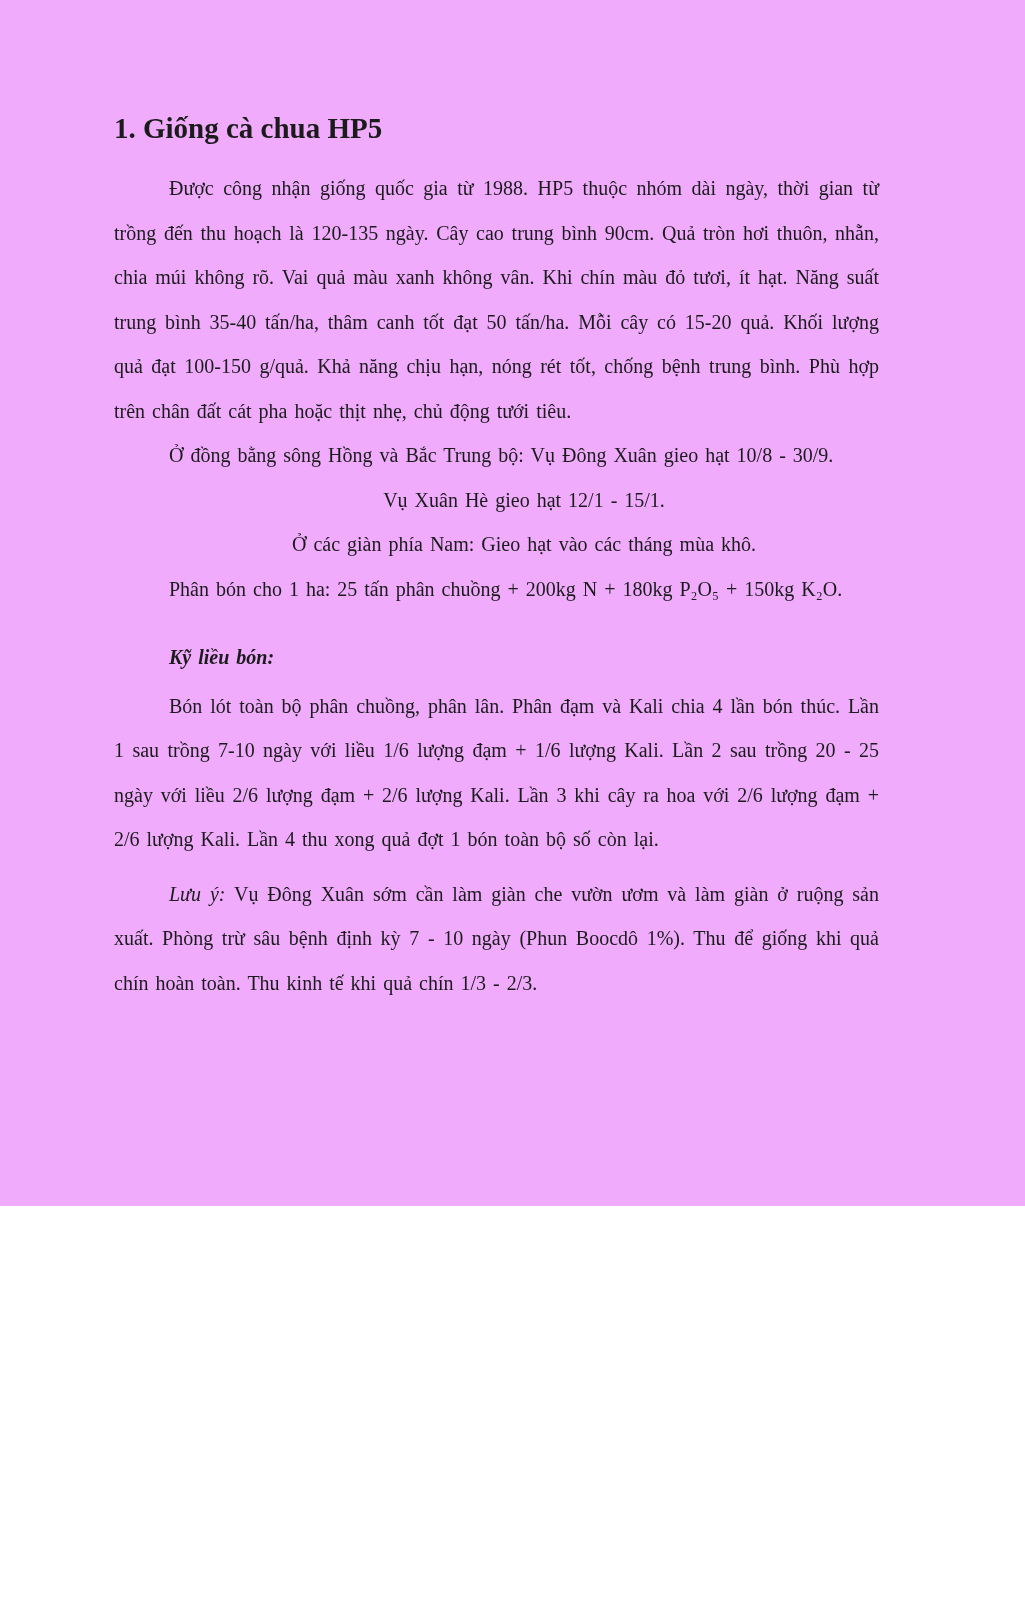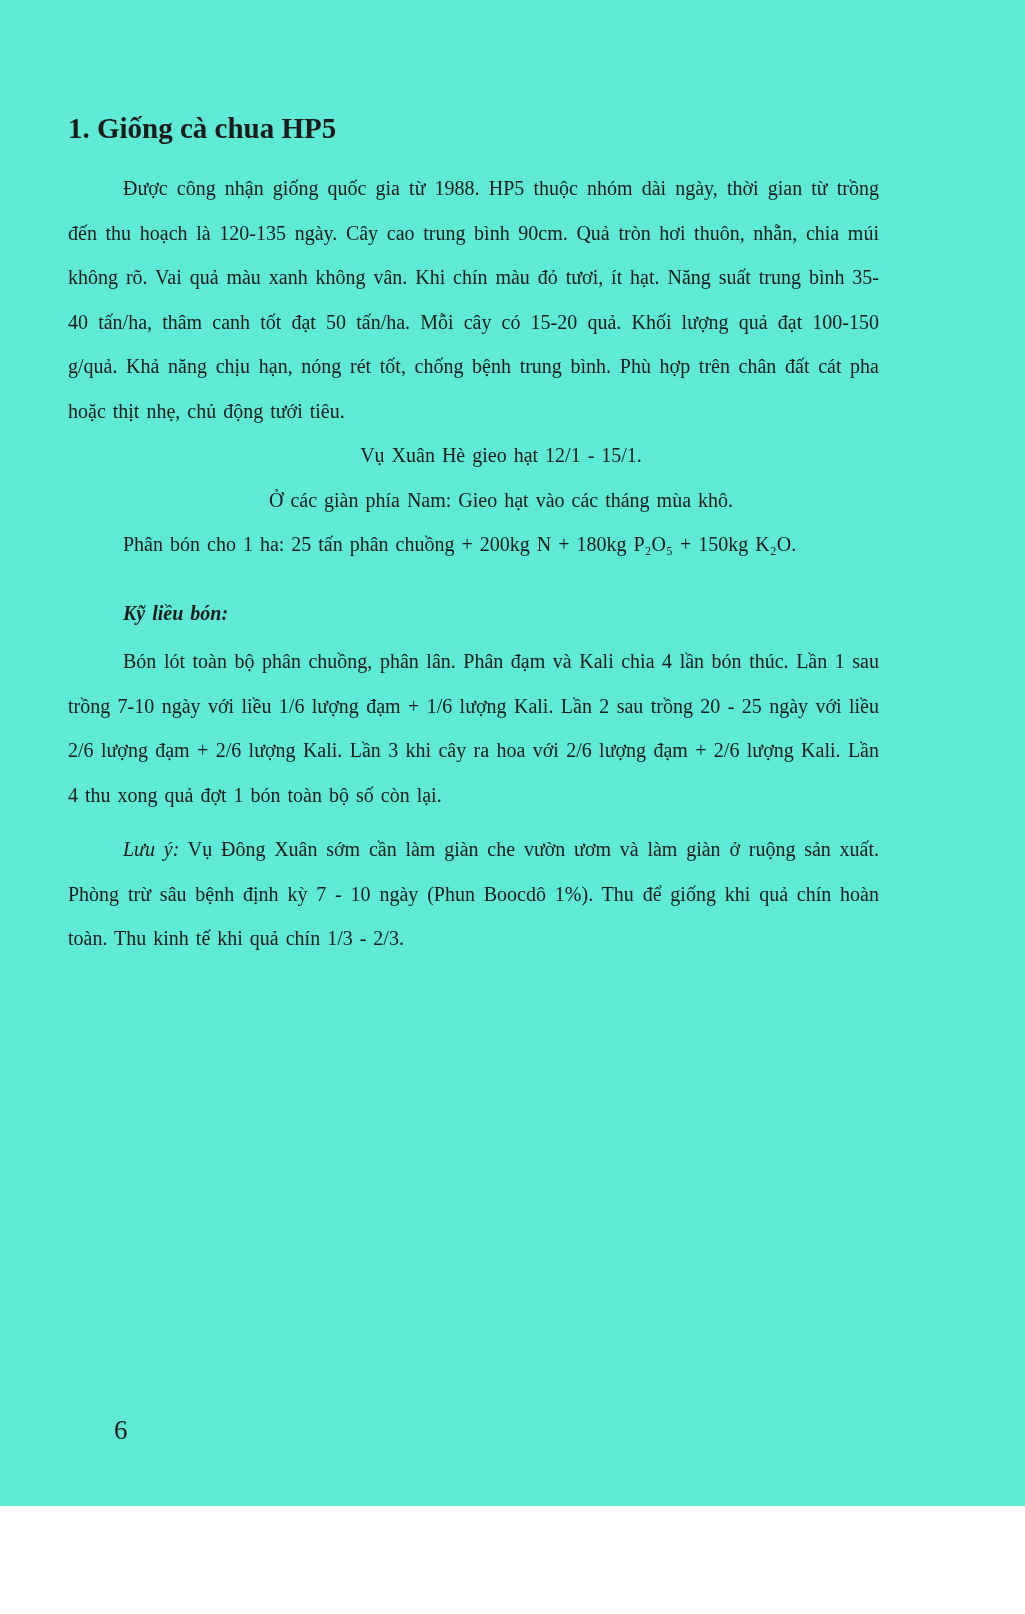--- a/index.html
+++ b/index.html
@@ -3,24 +3,24 @@
 <meta charset="utf-8">
 <style>
   html, body {
     margin: 0;
     padding: 0;
     background: #ffffff;
   }
   .page {
     position: relative;
     width: 1025px;
-    height: 1506px;
+    height: 1206px;
     box-sizing: border-box;
-    background: #5eead4;
-    padding: 106px 146px 0 68px;
+    background: #f0abfc;
+    padding: 106px 146px 0 114px;
     font-family: "Liberation Serif", "DejaVu Serif", serif;
     color: #1b1b1b;
     overflow: hidden;
   }
   .title {
     font-size: 29px;
     font-weight: bold;
     margin: 0 0 16px 0;
     line-height: 44px;
   }
@@ -59,20 +59,21 @@
 </style>
 </head>
 <body>
 
 <div class="page">
 
   <h1 class="title">1. Giống cà chua HP5</h1>
 
   <p class="para">Được công nhận giống quốc gia từ 1988. HP5 thuộc nhóm dài ngày, thời gian từ trồng đến thu hoạch là 120-135 ngày. Cây cao trung bình 90cm. Quả tròn hơi thuôn, nhẵn, chia múi không rõ. Vai quả màu xanh không vân. Khi chín màu đỏ tươi, ít hạt. Năng suất trung bình 35-40 tấn/ha, thâm canh tốt đạt 50 tấn/ha. Mỗi cây có 15-20 quả. Khối lượng quả đạt 100-150 g/quả. Khả năng chịu hạn, nóng rét tốt, chống bệnh trung bình. Phù hợp trên chân đất cát pha hoặc thịt nhẹ, chủ động tưới tiêu.</p>
 
+  <p class="para">Ở đồng bằng sông Hồng và Bắc Trung bộ: Vụ Đông Xuân gieo hạt 10/8 - 30/9.</p>
 
   <p class="para no-justify">Vụ Xuân Hè gieo hạt 12/1 - 15/1.</p>
 
   <p class="para no-justify">Ở các giàn phía Nam: Gieo hạt vào các tháng mùa khô.</p>
 
   <p class="para">Phân bón cho 1 ha: 25 tấn phân chuồng + 200kg N + 180kg P₂O₅ + 150kg K₂O.</p>
 
   <p class="para subhead">Kỹ liều bón:</p>
 
   <p class="para">Bón lót toàn bộ phân chuồng, phân lân. Phân đạm và Kali chia 4 lần bón thúc. Lần 1 sau trồng 7-10 ngày với liều 1/6 lượng đạm + 1/6 lượng Kali. Lần 2 sau trồng 20 - 25 ngày với liều 2/6 lượng đạm + 2/6 lượng Kali. Lần 3 khi cây ra hoa với 2/6 lượng đạm + 2/6 lượng Kali. Lần 4 thu xong quả đợt 1 bón toàn bộ số còn lại.</p>

